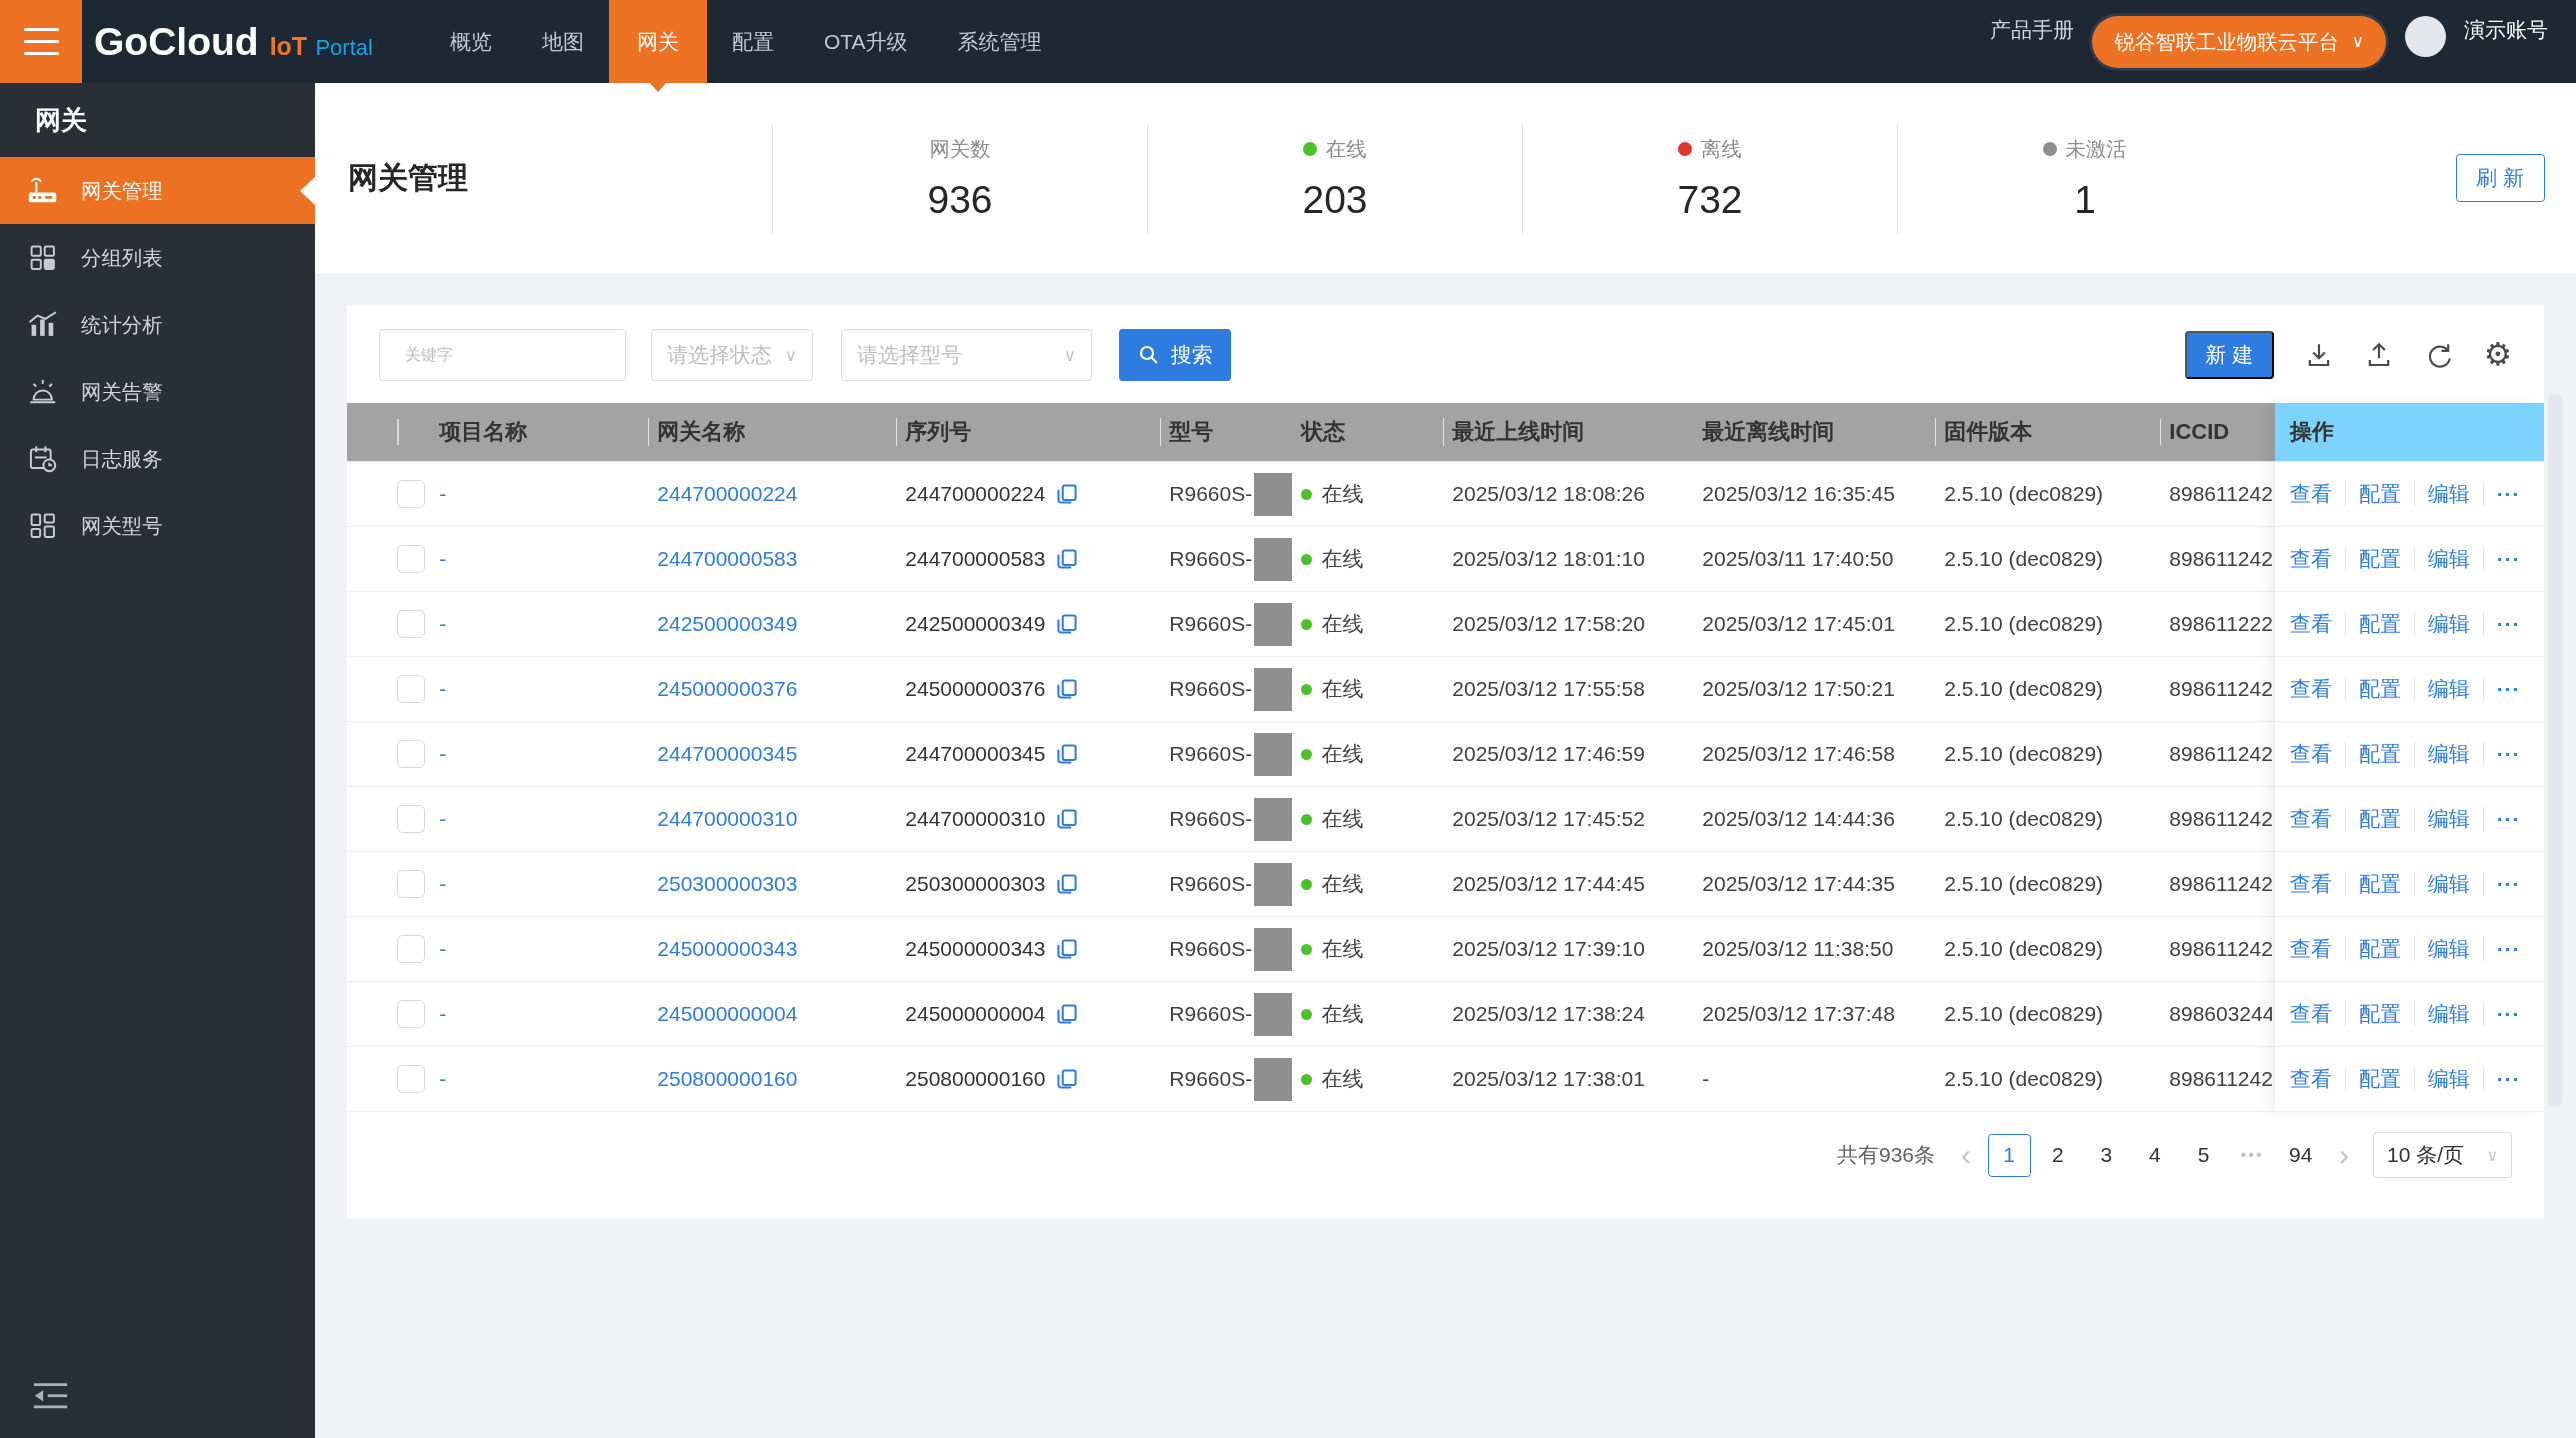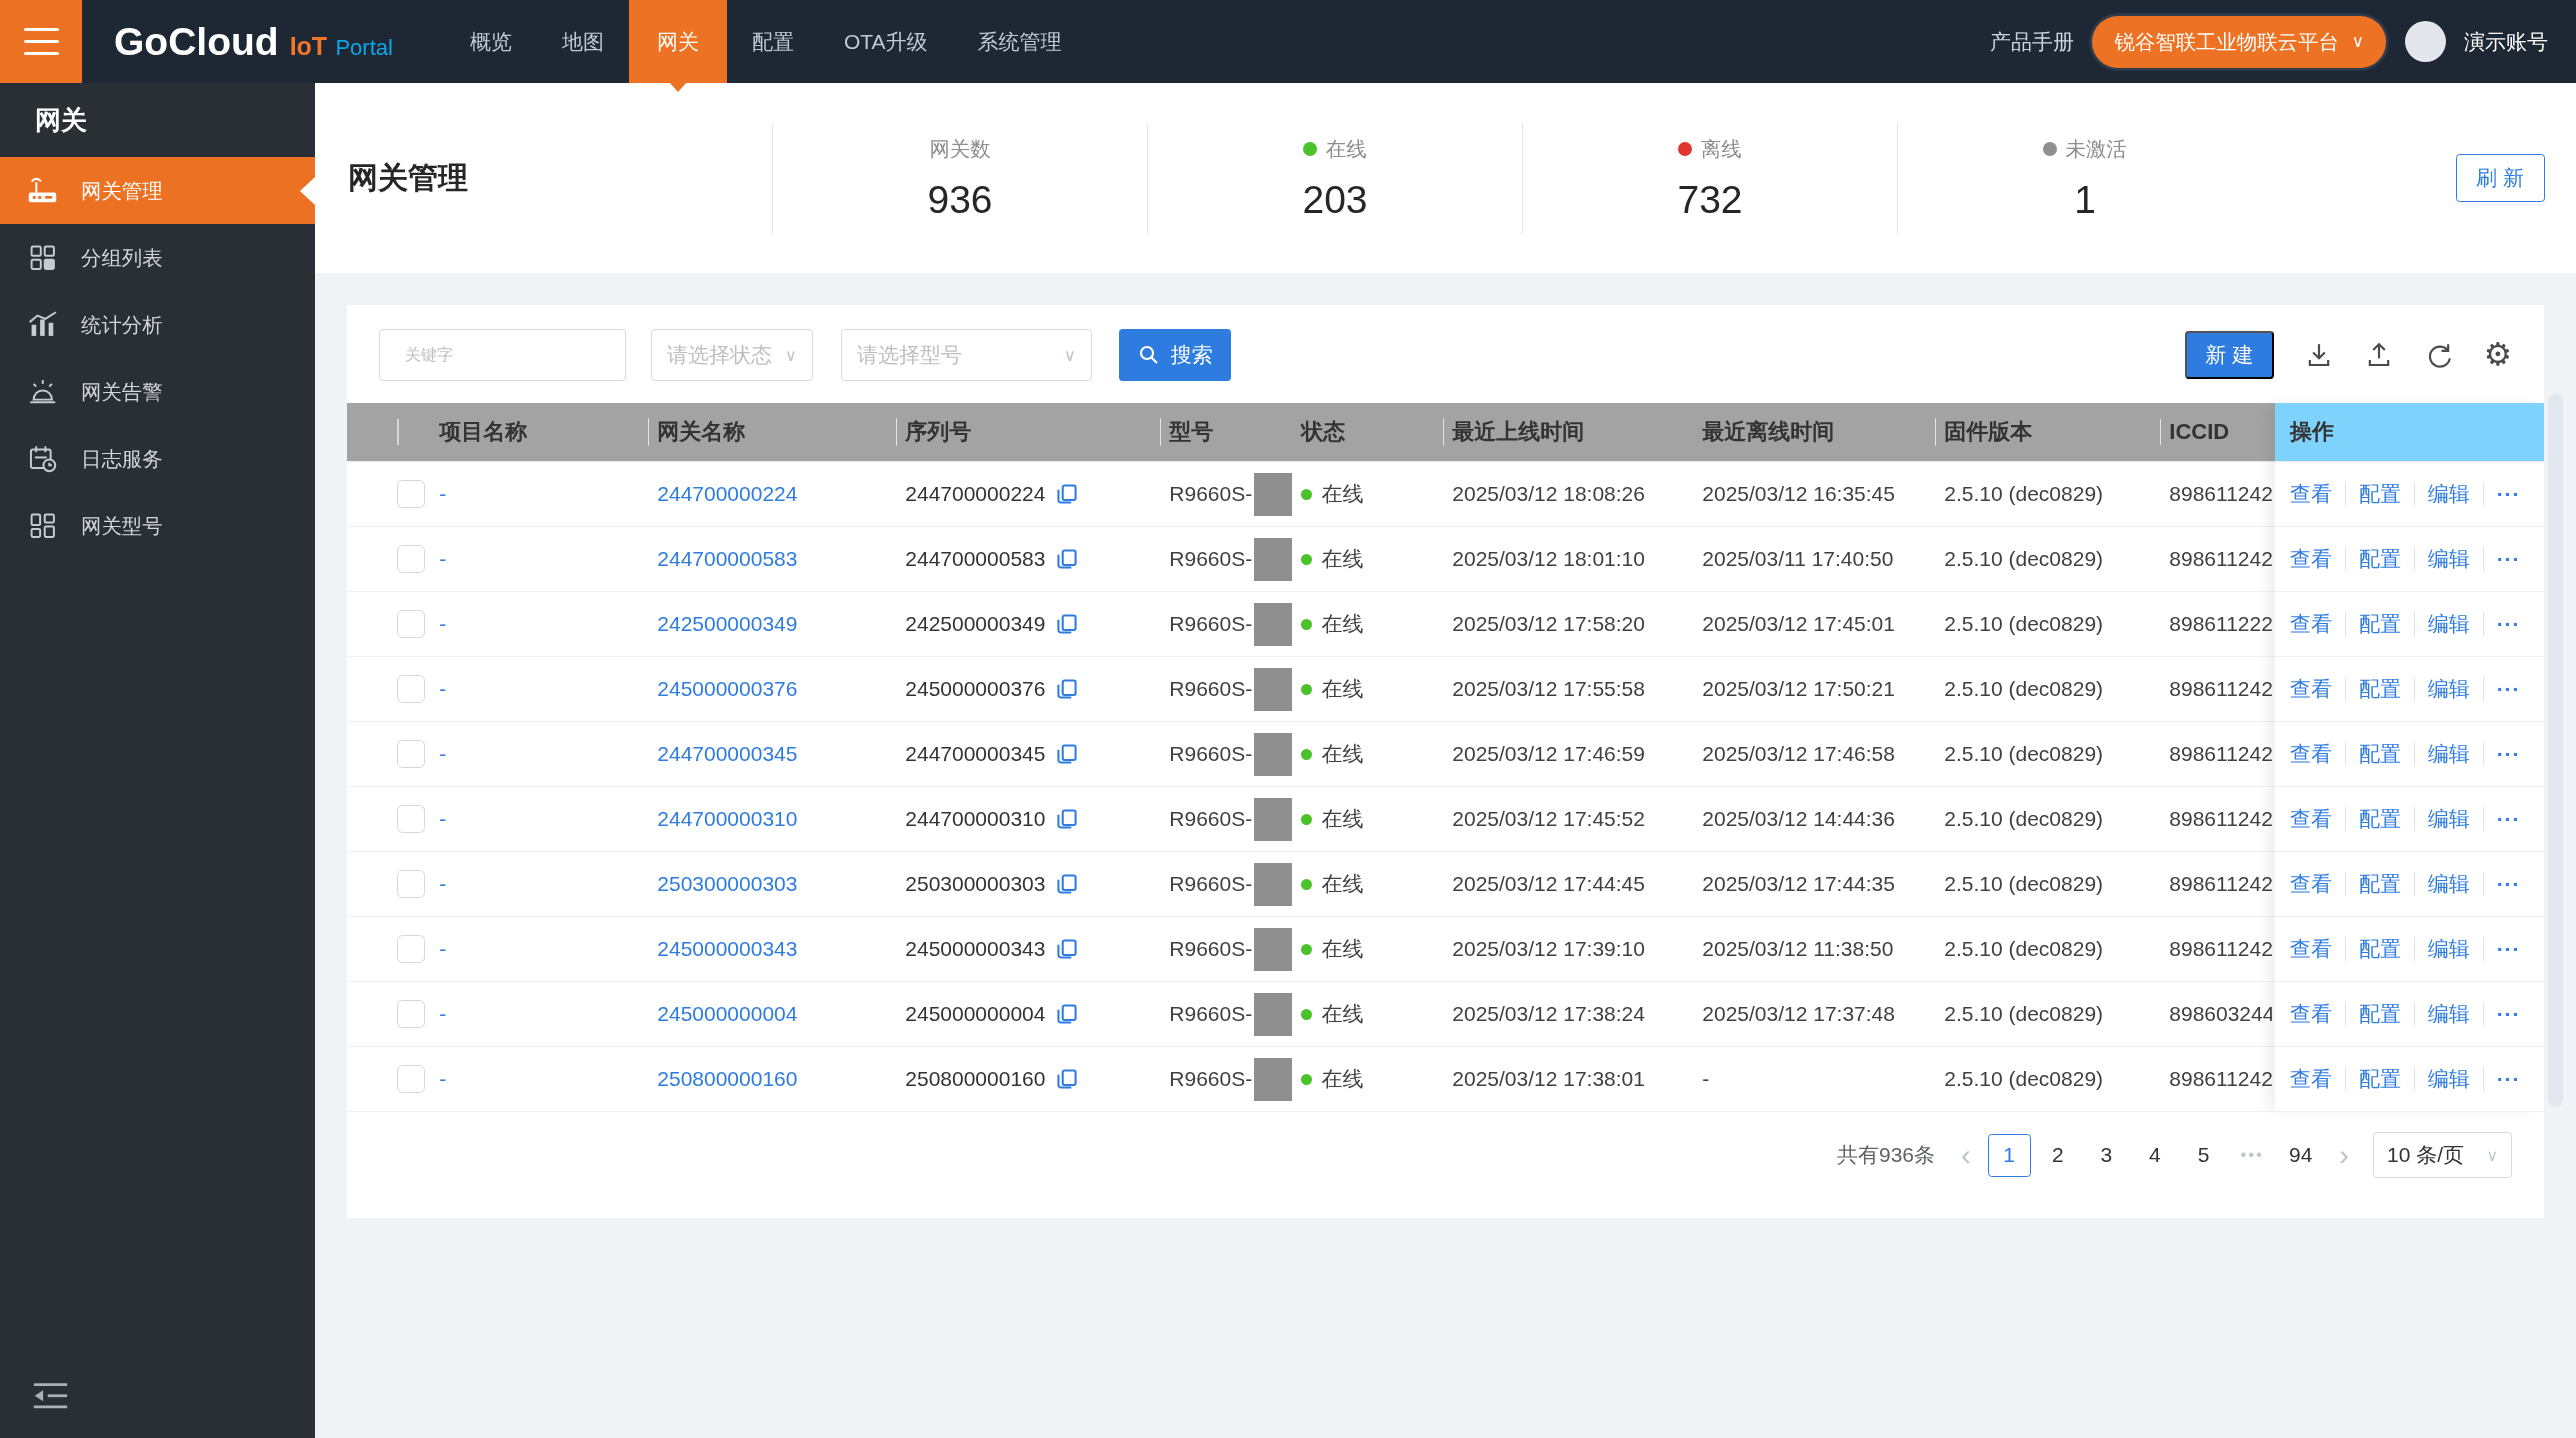--- a/index.html
+++ b/index.html
@@ -7,32 +7,32 @@
   body {
     font-family:"Liberation Sans","DejaVu Sans",sans-serif;
     background:#f0f2f5; position:relative; overflow:hidden; color:#404040;
   }
   
   .navbar { position:absolute; top:0; left:0; right:0; height:83px; background:#1e2734;
     display:flex; align-items:center; z-index:40; }
   .hamburger { width:82px; height:83px; background:#ed7223; display:flex; flex-direction:column;
     justify-content:center; align-items:center; gap:8.3px; cursor:pointer; flex:0 0 82px; }
   .hamburger span { width:35px; height:3.7px; background:#fff; border-radius:1.9px; }
-  .logo { display:flex; align-items:baseline; margin-left:32px; white-space:nowrap; }
+  .logo { display:flex; align-items:baseline; margin-left:12px; white-space:nowrap; }
   .logo-brand { font-size:39px; font-weight:bold; color:#fff; }
   .logo-product { font-size:25px; font-weight:bold; color:#f0762a; margin-left:11px; }
   .logo-suffix { font-size:22px; font-weight:normal; color:#0ea5e9; margin-left:8.3px; }
   .topnav { display:flex; align-items:stretch; height:100%; margin-left:52px; }
   .nav-item { display:flex; align-items:center; padding:0 25px; font-size:21px; color:#c3c9d2;
     cursor:pointer; position:relative; white-space:nowrap; }
   .nav-item.active { background:#ed7223; color:#fff; padding:0 28px; }
   .nav-item.active::after { content:''; position:absolute; left:50%; bottom:-9.3px;
     transform:translateX(-50%); border-left:9.3px solid transparent; border-right:9.3px solid transparent;
     border-top:10.2px solid #ed7223; }
-  .nav-right { margin-left:auto; display:flex; align-items:center; gap:18.5px; padding-right:28px; }
+  .nav-right { margin-left:auto; display:flex; gap:18.5px; padding-right:28px; }
   .manual-link { color:#cfd4db; font-size:21px; cursor:pointer; white-space:nowrap; }
   .platform-pill { height:52px; border-radius:26px; background:#ed7223; color:#fff; font-size:20.4px;
     display:flex; align-items:center; gap:13px; padding:0 22px; cursor:pointer;
     box-shadow:0 0 0 2.8px rgba(80,100,130,0.35); white-space:nowrap; }
   .pill-chevron { font-size:16.7px; color:#fff; }
   .avatar { width:41px; height:41px; border-radius:50%; background:#e3e6ea; }
   .account-name { color:#fff; font-size:21px; white-space:nowrap; }
 
   
   .sidebar { position:absolute; top:83px; left:0; width:315px; bottom:0; background:#2a2e35; z-index:30; }

